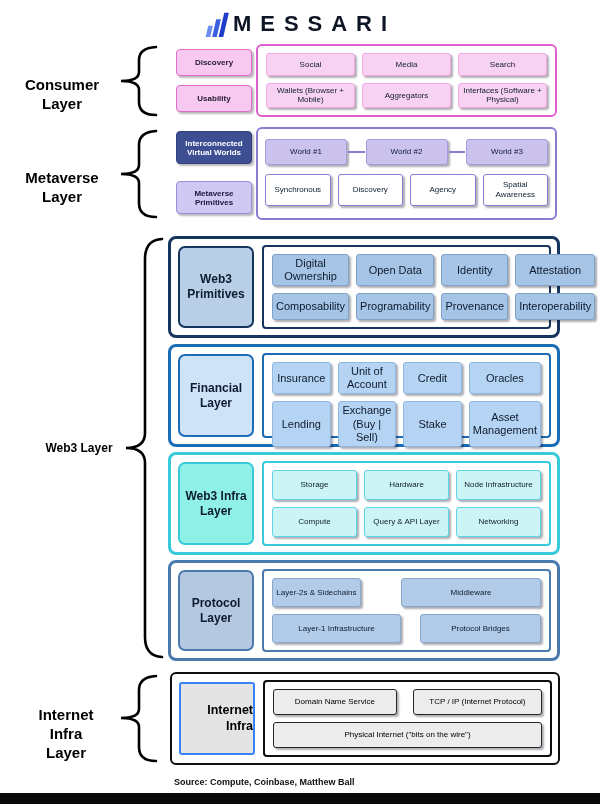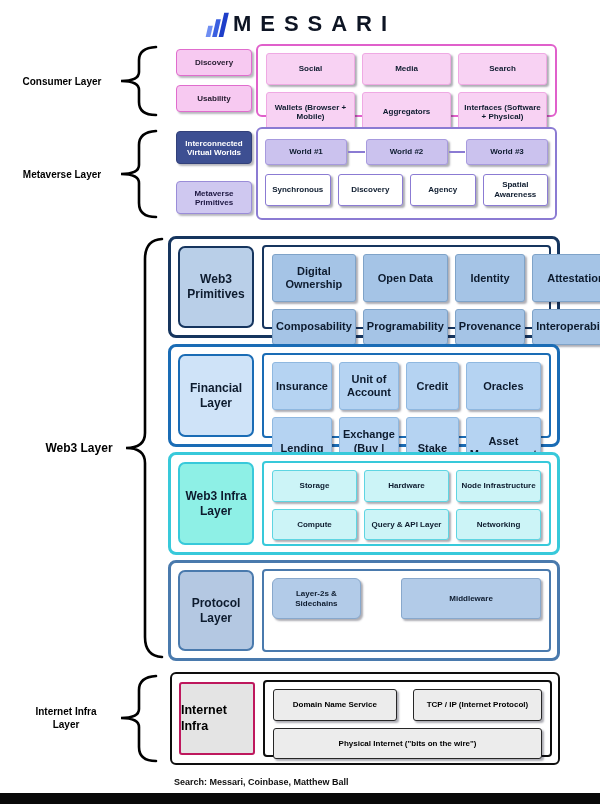--- a/index.html
+++ b/index.html
@@ -5,27 +5,27 @@
   * { box-sizing: border-box; margin: 0; padding: 0; }
   html,body { background:#fff; }
   body { font-family: "Liberation Sans", sans-serif; }
   .canvas { position:relative; width:600px; height:804px; background:#fff; overflow:hidden; }
 
   
   .logo { position:absolute; top:7px; left:0; right:0; height:34px; display:flex; align-items:center; justify-content:center; gap:3px; }
   .brand { font-size:22px; font-weight:800; letter-spacing:9px; color:#0e1524; }
 
   
-  .lbl { position:absolute; font-weight:bold; font-size:10px; color:#000; text-align:center; line-height:1.25; }
+  .lbl { position:absolute; font-weight:bold; font-size:15px; color:#000; text-align:center; line-height:1.25; }
   .brace { position:absolute; }
 
   
   .cell { display:flex; align-items:center; justify-content:center; text-align:center;
-          font-weight:bold; font-size:8px; line-height:1.2; color:#0d1b2e;
-          border-radius:3px; padding:10px 3px; box-shadow:2px 2px 2px rgba(20,20,40,.35); }
+          font-weight:normal; font-size:8px; line-height:1.2; color:#0d1b2e;
+          border-radius:3px; padding:2px 3px; box-shadow:2px 2px 2px rgba(20,20,40,.35); }
 
   
   .sidebox { position:absolute; width:76px; height:27px; display:flex; align-items:center; justify-content:center;
              text-align:center; font-weight:bold; font-size:8px; color:#231a2e; border-radius:4px;
              box-shadow:2px 2px 2px rgba(20,20,40,.3); }
   .pinkside { background:#f7c9f1; border:1.5px solid #e06ccd; }
   .cmain { position:absolute; left:256px; top:44px; width:301px; height:73px; background:#fff;
            border:2.5px solid #e060cb; border-radius:6px; padding:7px 8px;
            display:grid; grid-template-columns:repeat(3,1fr); grid-template-rows:1fr 1fr; gap:7px; }
   .cmain .cell { background:#f8d2f3; border:1px solid #efa9e3; }
@@ -55,23 +55,23 @@
   .cols3 { grid-template-columns:repeat(3,1fr); }
   .sub .cell { background:var(--cf); border:1px solid var(--ce); }
   .cols4 .cell { font-size:11px; }
   .frow { display:flex; justify-content:space-between; }
   .frow .cell { height:100%; }
 
   
   .isub { position:absolute; left:170px; top:672px; width:390px; height:93px; background:#fff;
           border:2.5px solid #0e0e0e; border-radius:6px; }
   .ititle { position:absolute; left:7px; top:8px; bottom:8px; width:76px;
-            display:flex; align-items:center; justify-content:center; text-align:left;
+            display:flex; align-items:center; justify-content:center; text-align:right;
             font-weight:bold; font-size:12.5px; line-height:1.25; color:#000;
-            background:#e4e4e4; border:2px solid #be185d; border-radius:3px; }
+            background:#e4e4e4; border:2px solid #3b82f6; border-radius:3px; }
   .iinner { position:absolute; left:91px; top:6px; right:6px; bottom:6px;
             border:2px solid #0e0e0e; border-radius:4px; padding:7px 8px; background:#fff; }
   .icell { background:#ececec; border:1.5px solid #262626; color:#000; }
 
   .source { position:absolute; left:174px; top:777px; font-size:9px; font-weight:bold; color:#101010; }
   .botbar { position:absolute; left:0; top:793px; width:600px; height:11px; background:#090909; }
 </style>
 </head>
 <body>
 
@@ -179,38 +179,42 @@
         <div class="cell">Networking</div>
       </div>
     </div>
   </div>
 
   <div class="sub" style="top:560px;height:101px;--bc:#4a7aad;--tb:#b4c8e2;--cf:#b2cbe8;--ce:#88a8cc;">
     <div class="titlebox">Protocol Layer</div>
     <div class="inner">
       <div class="ggrid">
         <div class="frow">
-          <div class="cell" style="width:33%;border-radius:6px;">Layer-2s &amp; Sidechains</div>
+          <div class="cell" style="width:33%;">Layer-2s &amp; Sidechains</div>
           <div class="cell" style="width:52%;">Middleware</div>
+        </div>
+        <div class="frow">
+          <div class="cell" style="width:48%;">Layer-1 Infrastructure</div>
+          <div class="cell" style="width:45%;">Protocol Bridges</div>
         </div>
       </div>
     </div>
   </div>
 
   <div class="isub">
     <div class="ititle">Internet Infra</div>
     <div class="iinner">
       <div class="ggrid">
         <div class="frow">
           <div class="cell icell" style="width:46%;">Domain Name Service</div>
           <div class="cell icell" style="width:48%;">TCP / IP (Internet Protocol)</div>
         </div>
         <div class="frow">
           <div class="cell icell" style="width:100%;">Physical Internet ("bits on the wire")</div>
         </div>
       </div>
     </div>
   </div>
 
-  <div class="source">Search: Messari, Coinbase, Matthew Ball</div>
+  <div class="source">Source: Compute, Coinbase, Matthew Ball</div>
   <div class="botbar"></div>
 
 </div>
 
 </body></html>

